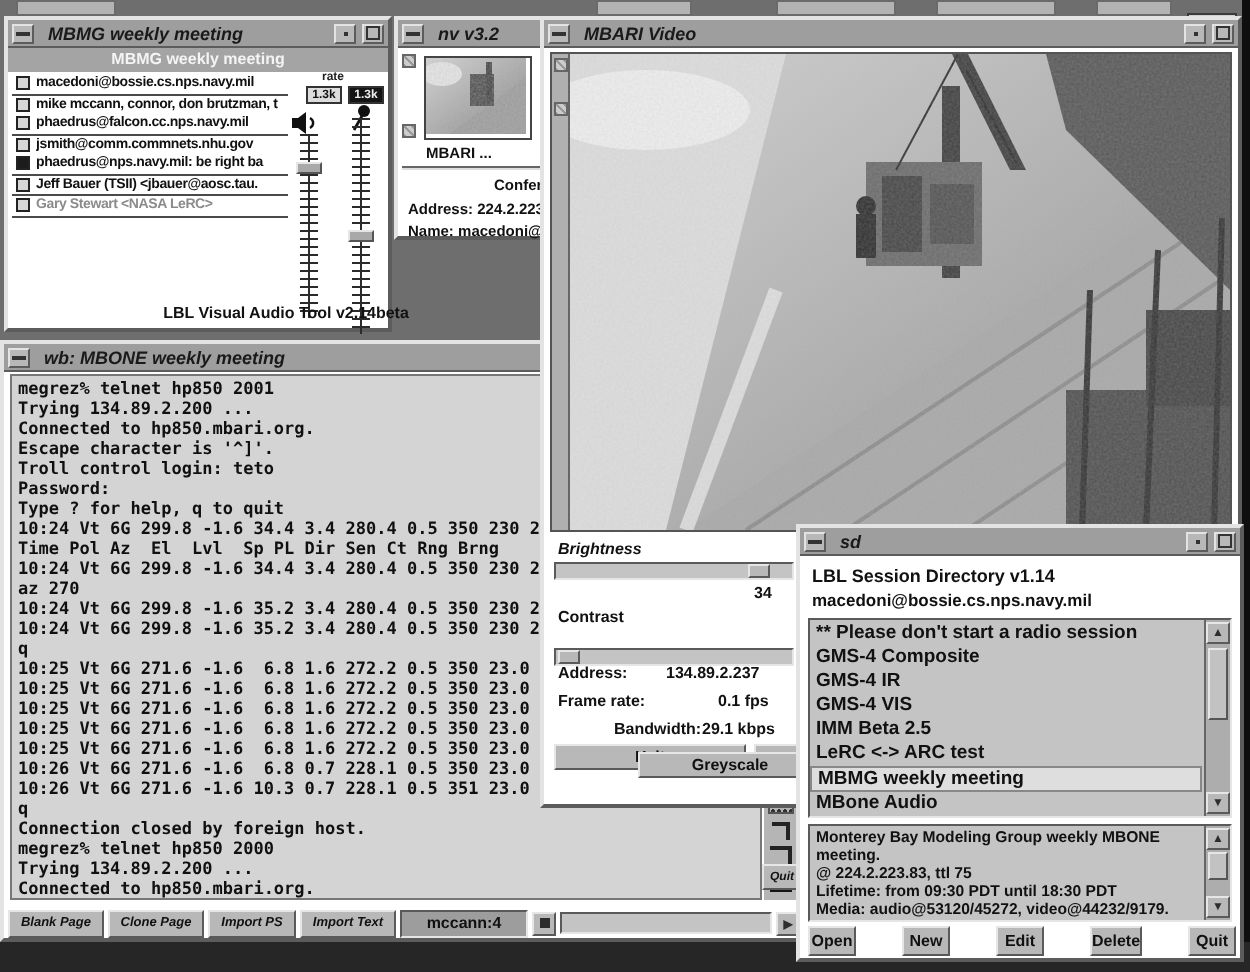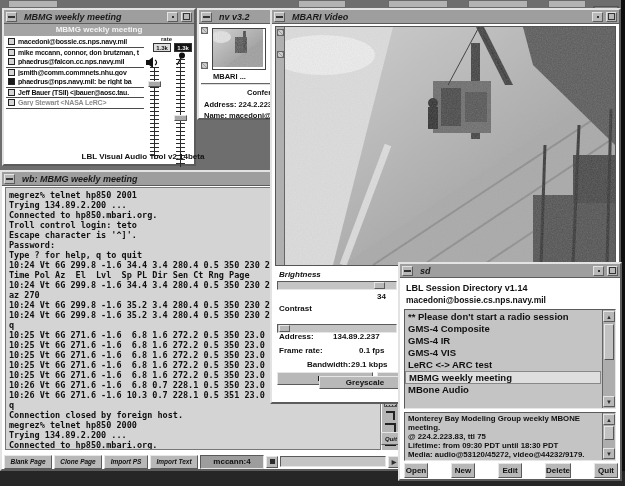--- a/index.html
+++ b/index.html
@@ -310,33 +310,33 @@
     <div class="raised abs" style="left:102px;top:104px;width:22px;height:13px;"></div>
     <div class="raised btn abs" style="left:44px;top:108px;width:92px;height:13px;">Greyscale</div>
   </div>
 </div>
 
 <div class="win" id="wb">
   <div class="tbar">
     <span class="tbtn">
         <span class="dash"></span>
       </span>
-    <span class="ttl">wb: MBMG weekly meeting</span>
+    <span class="ttl">wb: MBONE weekly meeting</span>
   </div>
   <div id="wb-canvas">
 
   <div class="tline">megrez% telnet hp850 2001</div>
       <div class="tline">Trying 134.89.2.200 ...</div>
       <div class="tline">Connected to hp850.mbari.org.</div>
+      <div class="tline">Escape character is '^]'.</div>
       <div class="tline">Troll control login: teto</div>
-      <div class="tline">Escape character is '^]'.</div>
       <div class="tline">Password:</div>
       <div class="tline">Type ? for help, q to quit</div>
       <div class="tline">10:24 Vt 6G 299.8 -1.6 34.4 3.4 280.4 0.5 350 230 299.5</div>
-      <div class="tline">Time Pol Az  El  Lvl  Sp PL Dir Sen Ct Rng Page</div>
+      <div class="tline">Time Pol Az  El  Lvl  Sp PL Dir Sen Ct Rng Brng</div>
       <div class="tline">10:24 Vt 6G 299.8 -1.6 34.4 3.4 280.4 0.5 350 230 299.5</div>
       <div class="tline">az 270</div>
       <div class="tline">10:24 Vt 6G 299.8 -1.6 35.2 3.4 280.4 0.5 350 230 299.5</div>
       <div class="tline">10:24 Vt 6G 299.8 -1.6 35.2 3.4 280.4 0.5 350 230 299.5</div>
       <div class="tline">q</div>
       <div class="tline">10:25 Vt 6G 271.6 -1.6  6.8 1.6 272.2 0.5 350 23.0 299.5</div>
       <div class="tline">10:25 Vt 6G 271.6 -1.6  6.8 1.6 272.2 0.5 350 23.0 299.5</div>
       <div class="tline">10:25 Vt 6G 271.6 -1.6  6.8 1.6 272.2 0.5 350 23.0 299.5</div>
       <div class="tline">10:25 Vt 6G 271.6 -1.6  6.8 1.6 272.2 0.5 350 23.0 299.5</div>
       <div class="tline">10:25 Vt 6G 271.6 -1.6  6.8 1.6 272.2 0.5 350 23.0 299.5</div>
@@ -384,20 +384,21 @@
   </div>
   <div class="sd-ttl abs" style="left:6px;top:19px;">LBL Session Directory   v1.14</div>
   <div class="sd-ttl abs" style="left:6px;top:31px;font-size:8.5px;">macedoni@bossie.cs.nps.navy.mil</div>
   <div class="sunken abs" style="left:4px;top:45px;width:212px;height:100px;">
     <div style="position:absolute;left:0;top:1px;width:196px;">
 
     <div class="sd-row">** Please don't start a radio session</div>
         <div class="sd-row">GMS-4 Composite</div>
         <div class="sd-row">GMS-4 IR</div>
         <div class="sd-row">GMS-4 VIS</div>
+        <div class="sd-row">IMM Beta 2.5</div>
         <div class="sd-row">LeRC &lt;-&gt; ARC test</div>
         <div class="sd-row selected">MBMG weekly meeting</div>
         <div class="sd-row">MBone Audio</div>
       </div>
     <div class="sbar">
       <div class="sarrow raised" style="top:1px;">▲</div>
       <div class="sthumb" style="top:14px;height:36px;"></div>
       <div class="sarrow raised" style="bottom:1px;">▼</div>
     </div>
   </div>

